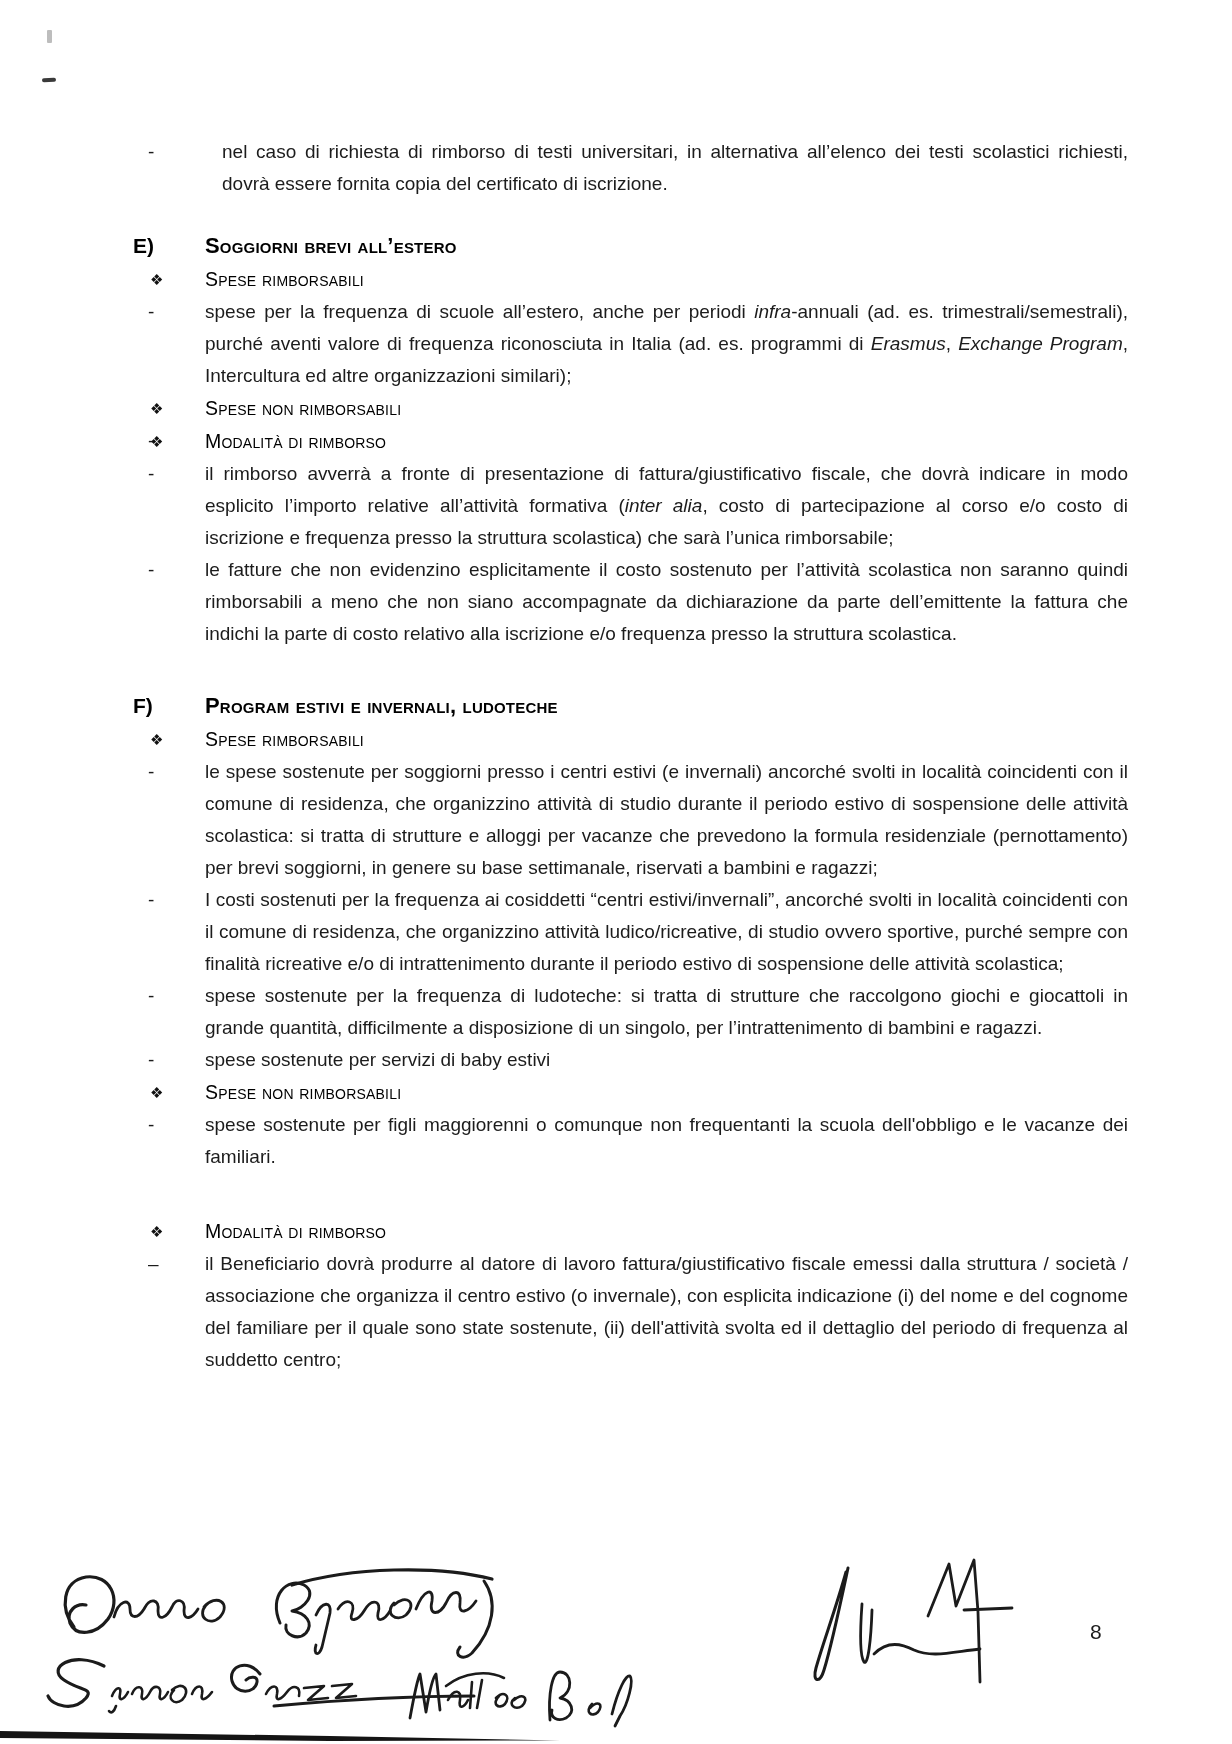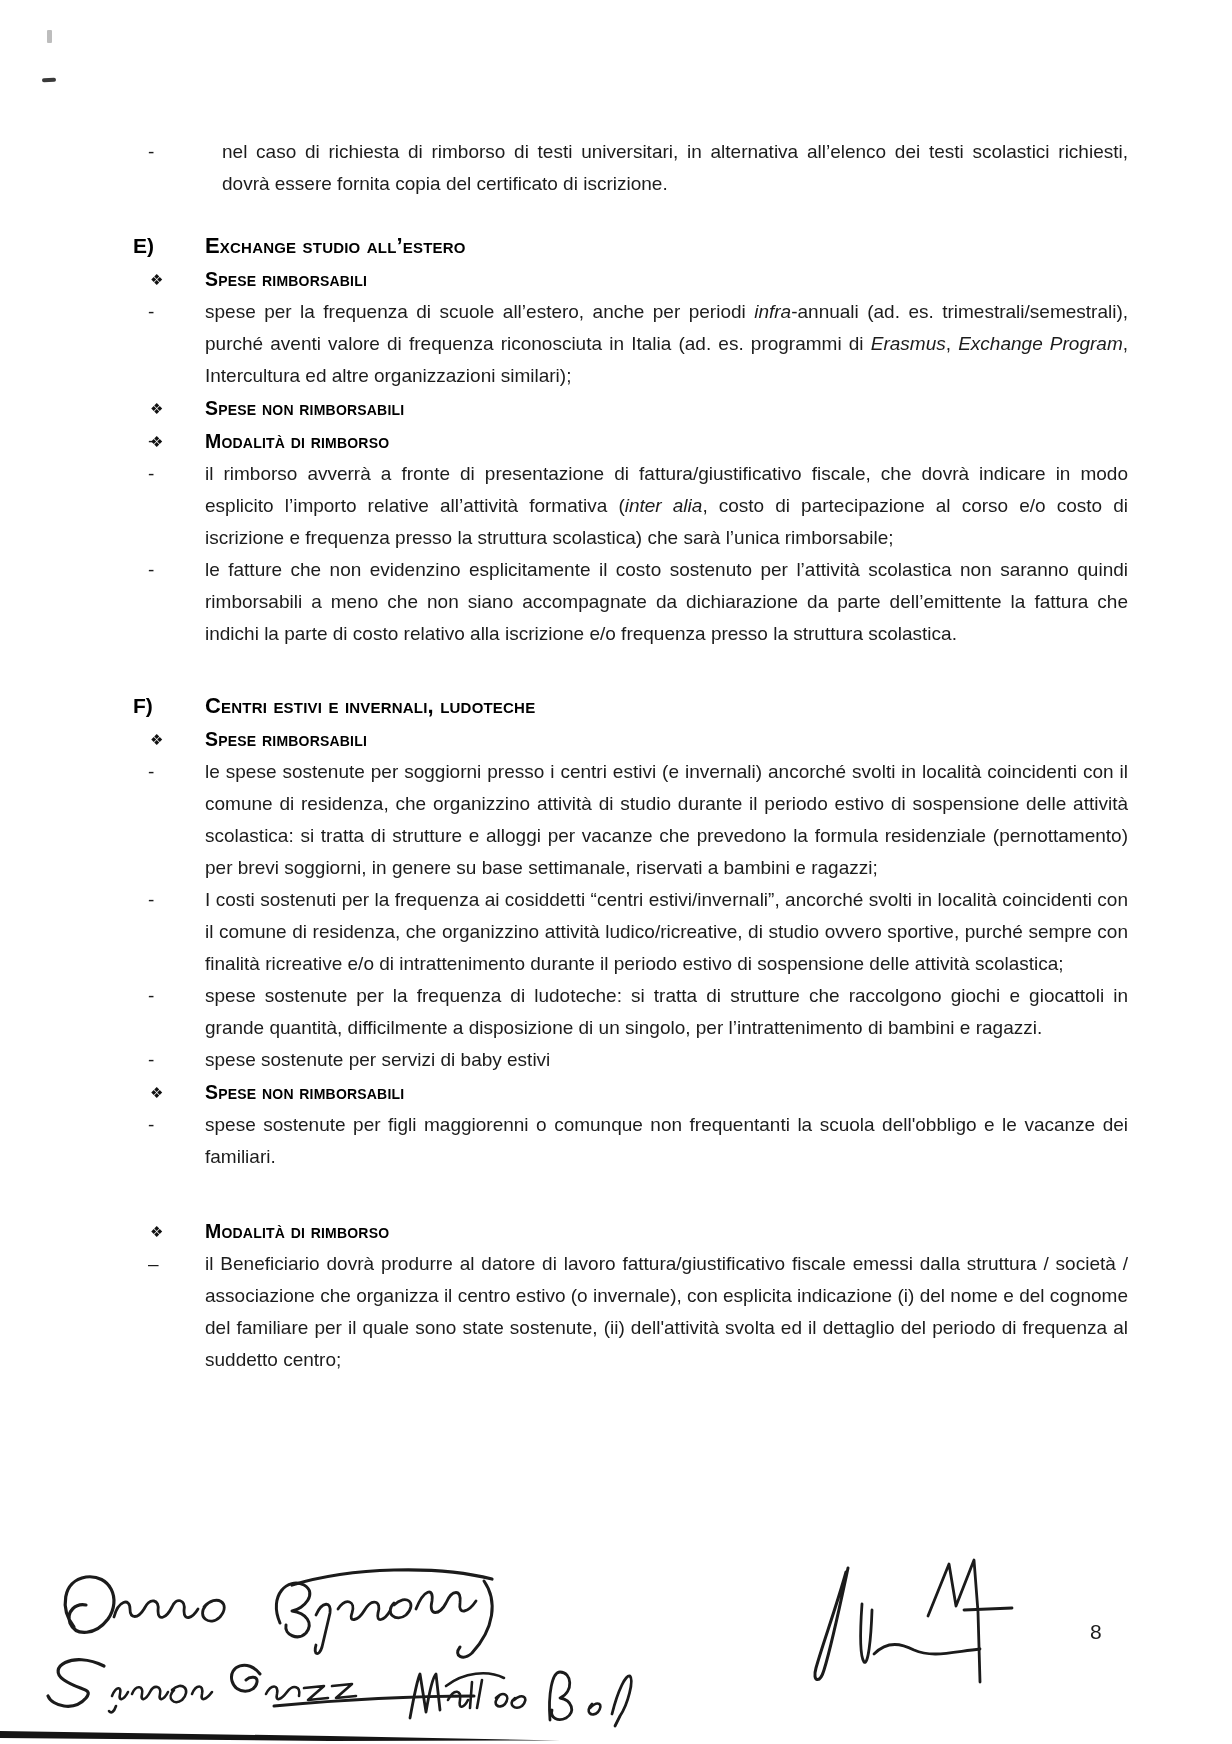--- a/index.html
+++ b/index.html
@@ -26,21 +26,21 @@
   .marker.diamond{left:-55px;font-size:15px;top:1px;color:#111;}
   .marker.sect{left:-72px;font-weight:bold;font-size:21px;color:#000;}
   .intro{margin-left:17px;width:906px;margin-bottom:30px;}
   .intro .marker{left:-74px;}
   .sect-title{
     font-weight:bold;color:#000;
     font-variant:small-caps;
     font-size:22px;letter-spacing:.2px;
   }
   .subhead{
-    font-weight:bold;color:#000;
+    font-weight:normal;color:#000;
     font-variant:small-caps;
     font-size:19.5px;letter-spacing:.2px;
   }
   .section-f{margin-top:40px;}
   .gap-lg{margin-top:42px;}
   .it{font-style:italic;}
   .page-number{
     position:absolute;left:1090px;top:1620px;
     font-size:21px;color:#1c1c1c;
   }
@@ -60,21 +60,21 @@
 
   <div class="content">
 
     <div class="row para intro">
       <span class="marker">-</span>
       <span><span>nel caso di richiesta di rimborso di testi universitari, in alternativa all’elenco dei testi scolastici richiesti, dovrà essere fornita copia del certificato di iscrizione.</span></span>
     </div>
 
     <div class="row">
       <span class="marker sect">E)</span>
-      <span class="sect-title">Exchange studio all’estero</span>
+      <span class="sect-title">Soggiorni brevi all’estero</span>
     </div>
 
     <div class="row">
       <span class="marker diamond">❖</span>
       <span class="subhead">Spese rimborsabili</span>
     </div>
     <div class="row para">
       <span class="marker">-</span>
       <span><span>spese per la frequenza di scuole all’estero, anche per periodi </span><span class="it">infra</span><span>-annuali (ad. es. trimestrali/semestrali), purché aventi valore di frequenza riconosciuta in Italia (ad. es. programmi di </span><span class="it">Erasmus</span><span>, </span><span class="it">Exchange Program</span><span>, Intercultura ed altre organizzazioni similari);</span></span>
     </div>
@@ -95,21 +95,21 @@
       <span class="marker">-</span>
       <span><span>il rimborso avverrà a fronte di presentazione di fattura/giustificativo fiscale, che dovrà indicare in modo esplicito l’importo relative all’attività formativa (</span><span class="it">inter alia</span><span>, costo di partecipazione al corso e/o costo di iscrizione e frequenza presso la struttura scolastica) che sarà l’unica rimborsabile;</span></span>
     </div>
     <div class="row para">
       <span class="marker">-</span>
       <span><span>le fatture che non evidenzino esplicitamente il costo sostenuto per l’attività scolastica non saranno quindi rimborsabili a meno che non siano accompagnate da dichiarazione da parte dell’emittente la fattura che indichi la parte di costo relativo alla iscrizione e/o frequenza presso la struttura scolastica.</span></span>
     </div>
 
     <div class="row section-f">
       <span class="marker sect">F)</span>
-      <span class="sect-title">Centri estivi e invernali, ludoteche</span>
+      <span class="sect-title">Program estivi e invernali, ludoteche</span>
     </div>
 
     <div class="row">
       <span class="marker diamond">❖</span>
       <span class="subhead">Spese rimborsabili</span>
     </div>
     <div class="row para">
       <span class="marker">-</span>
       <span><span>le spese sostenute per soggiorni presso i centri estivi (e invernali) ancorché svolti in località coincidenti con il comune di residenza, che organizzino attività di studio durante il periodo estivo di sospensione delle attività scolastica: si tratta di strutture e alloggi per vacanze che prevedono la formula residenziale (pernottamento) per brevi soggiorni, in genere su base settimanale, riservati a bambini e ragazzi;</span></span>
     </div>

